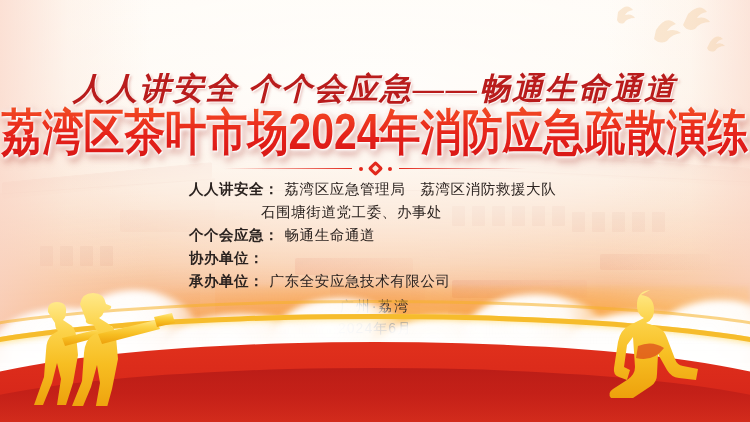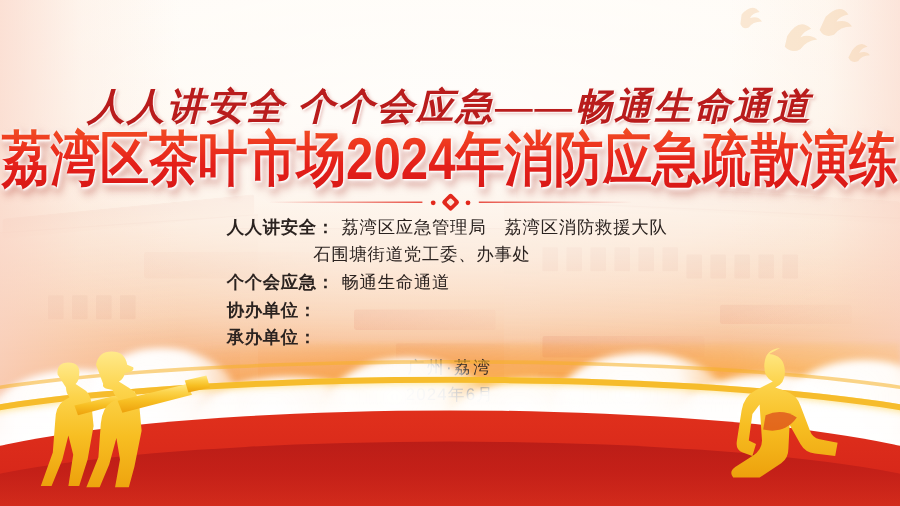--- a/index.html
+++ b/index.html
@@ -430,20 +430,21 @@
         <span class="org-colon">：</span>
         <span class="org-value">畅通生命通道</span>
       </div>
       <div class="org-row">
         <span class="org-label">协办单位</span>
         <span class="org-colon">：</span>
       </div>
       <div class="org-row">
         <span class="org-label">承办单位</span>
         <span class="org-colon">：</span>
+        <span class="org-value">广东全安应急技术有限公司</span>
       </div>
     </div>
 
     <div class="footer">
       <div class="city">广州·荔湾</div>
       <div class="date">2024年6月</div>
     </div>
   </div>
 
   <div class="smoke">

